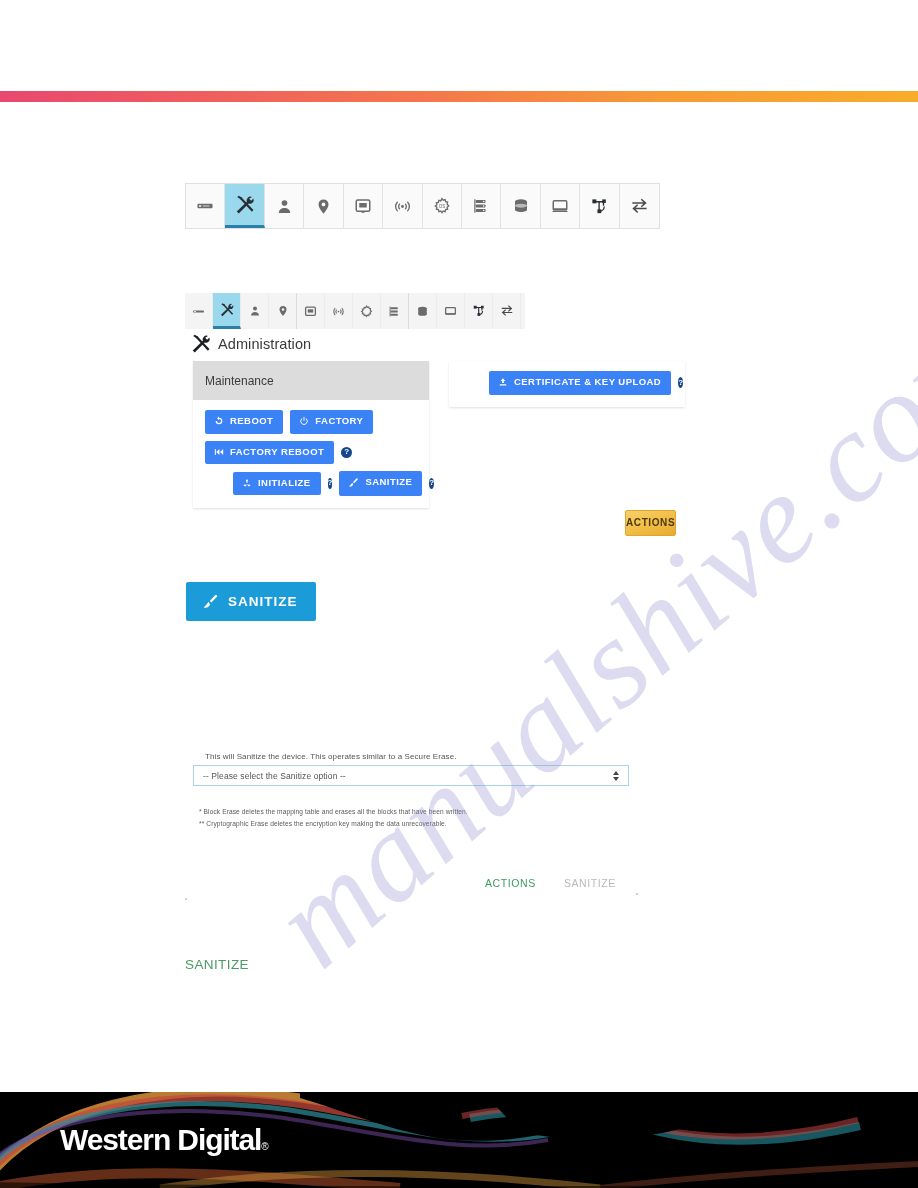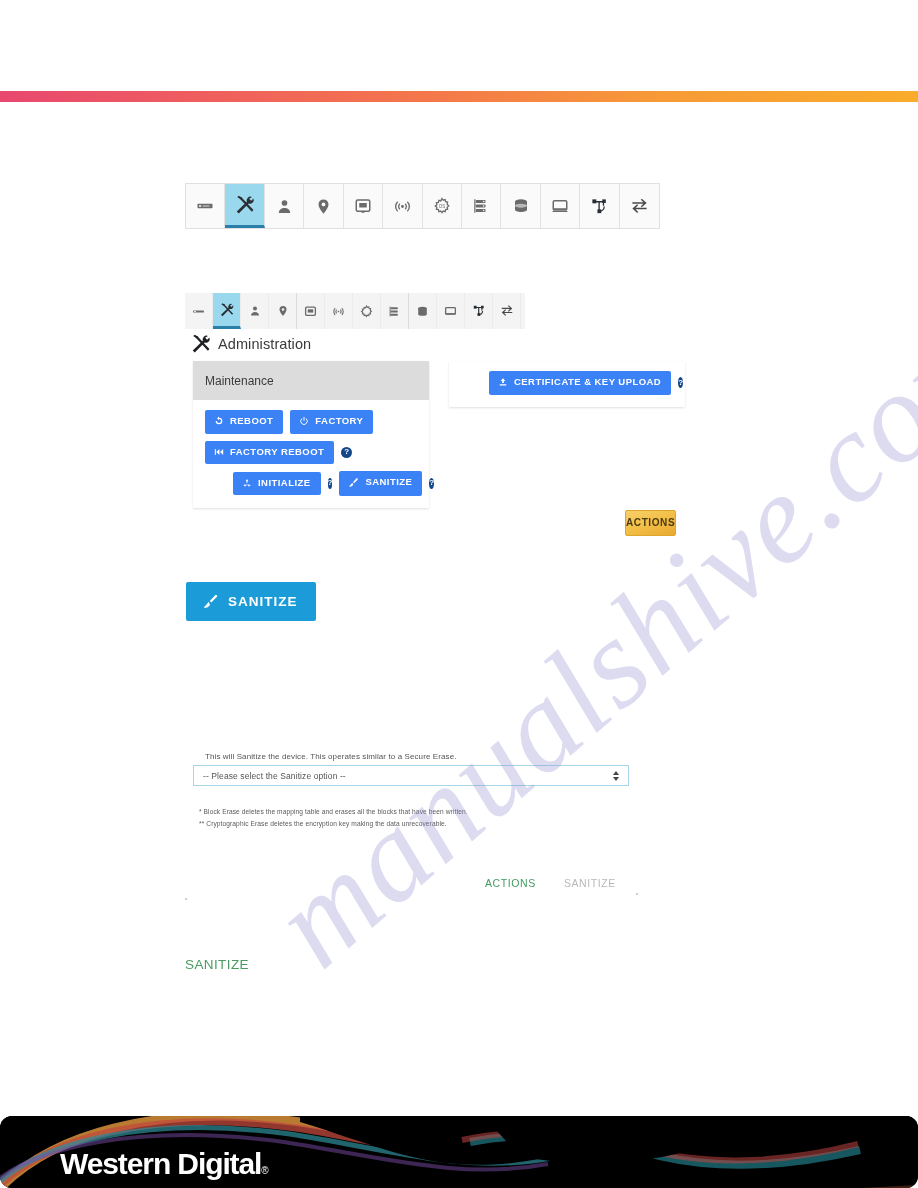--- a/index.html
+++ b/index.html
@@ -207,24 +207,23 @@
 
   
   #green-label {
     position: absolute; left: 185px; top: 957px;
     font-size: 13.5px; color: #4a9c62; letter-spacing: .4px;
   }
 
   
   #footer {
     position: absolute; left: 0; bottom: 0;
-    width: 918px; height: 72px;
+    width: 918px; height: 96px;
     background: #000000;
     overflow: hidden;
-    border-radius: 12px;
   }
   #footer .wd {
     position: absolute; left: 60px; top: 31px;
     color: #ffffff;
     font-size: 30px; font-weight: 700; letter-spacing: -1.1px;
     font-family: "Liberation Sans", sans-serif;
     z-index: 3;
   }
   #footer .wd sup { font-size: 10px; font-weight: 400; vertical-align: baseline; }
 

